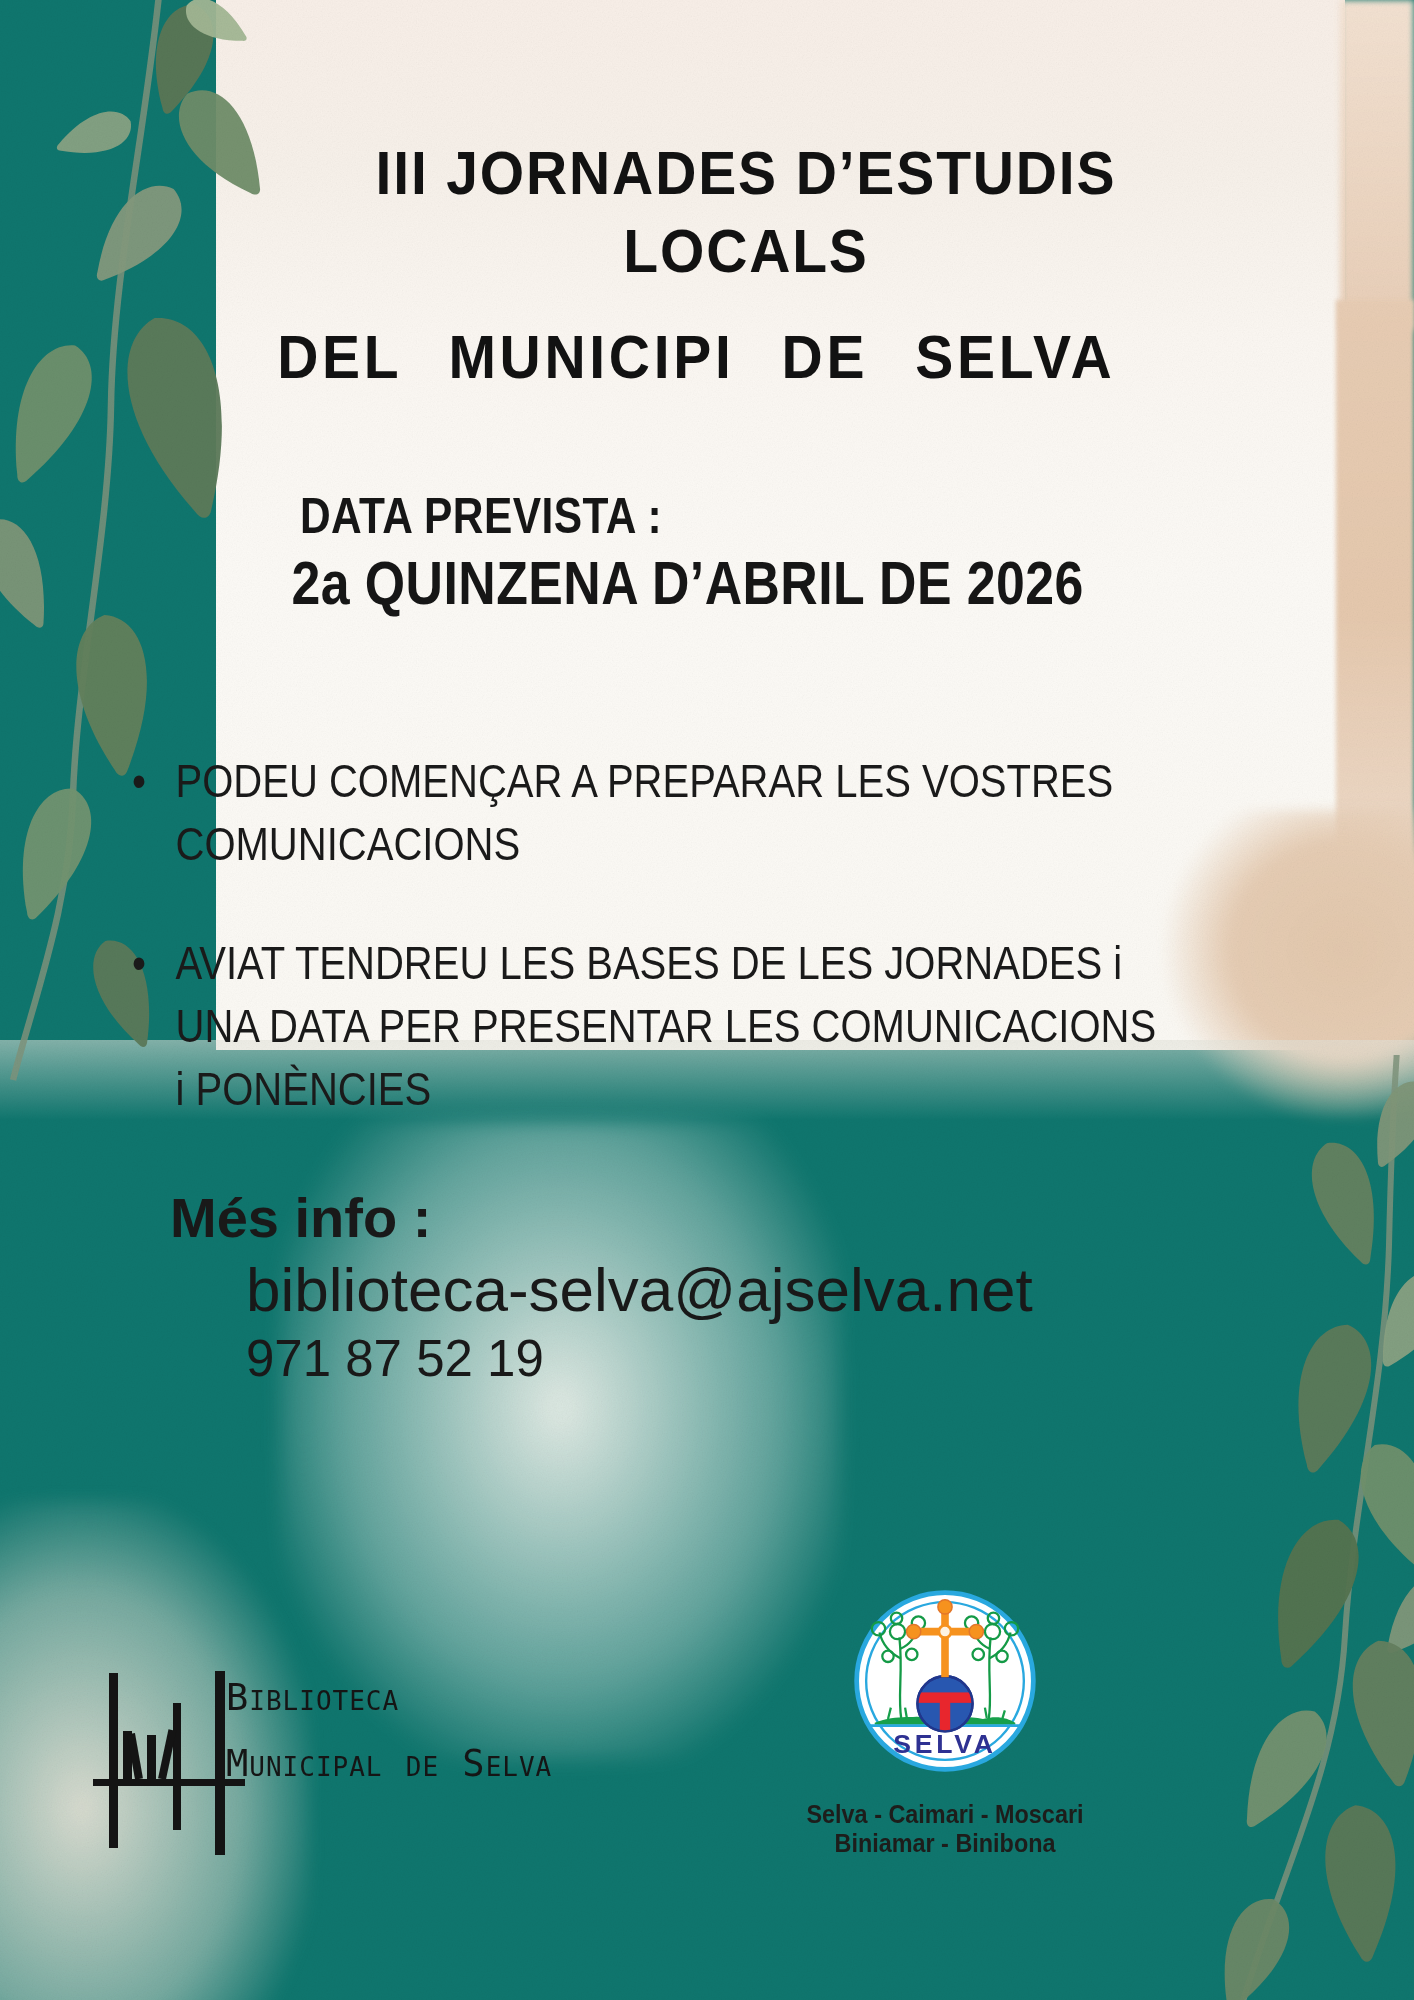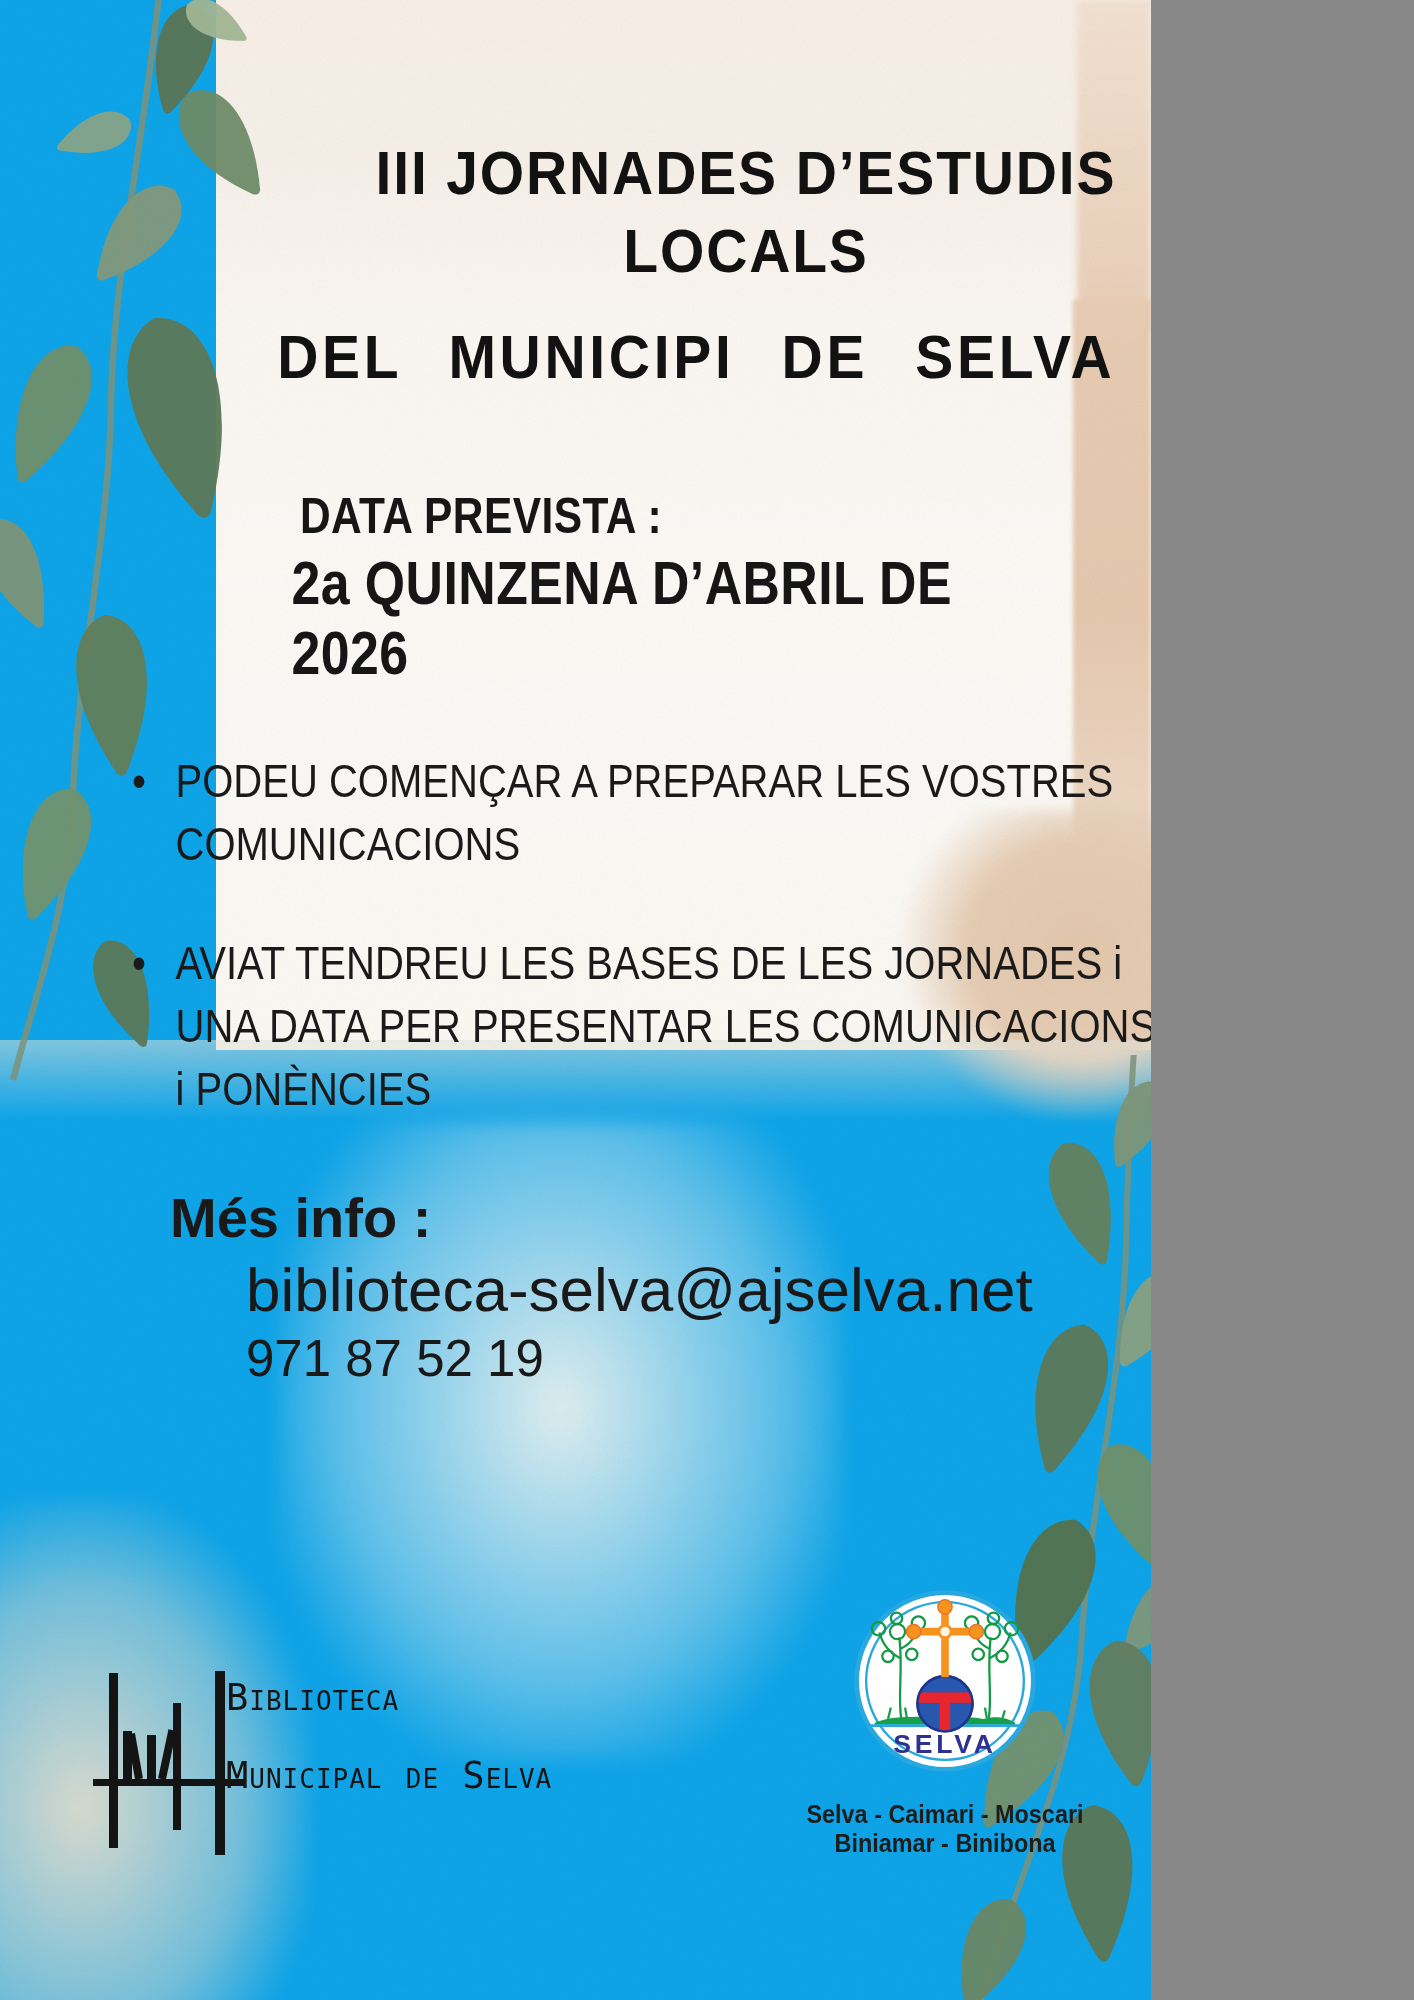--- a/index.html
+++ b/index.html
@@ -1,18 +1,18 @@
 <!DOCTYPE html>
 <html><head>
 <meta charset="utf-8">
 <style>
   html,body{margin:0;padding:0;background:#888;}
   .page{
-    position:relative; width:1151px; height:2000px; overflow:hidden;
-    background:#0ea5e9;
+    position:relative; width:1414px; height:2000px; overflow:hidden;
+    background:#0f766e;
     font-family:"Liberation Sans", sans-serif;
     color:#1c1c1c;
   }
   
   .panel{
     position:absolute; left:216px; top:0; width:1129px; height:1050px; z-index:1;
     background:linear-gradient(180deg,#f8efe8 0%,#f7f1ea 16%,#fbf7f2 32%,#fcfaf6 55%,#fbf9f4 100%);
   }
   .wash{position:absolute; z-index:2; pointer-events:none;}
   .wash-peach-top{ right:0; top:0; width:74px; height:330px;
@@ -48,21 +48,21 @@
   .bullet{display:flex; gap:20px; margin-bottom:56px;}
   .bullet .dot{width:30px; flex:0 0 auto; font-size:46px;}
   .contact{position:absolute; left:170px; top:1192px; color:#191919;}
   .contact .cl{font-size:56px; line-height:52px; font-weight:bold;}
   .contact .ce{font-size:62px; line-height:64px; margin:14px 0 8px 76px; font-weight:400;}
   .contact .cp{font-size:51px; line-height:58px; margin-left:76px; font-weight:400;}
   .liblogo{position:absolute; left:85px; top:1653px;}
   .libname{position:absolute; left:226px; top:1678px; font-family:"DejaVu Sans Mono", monospace;
     font-variant:small-caps; color:#151515; letter-spacing:1px;}
   .libname .n1{font-size:37px; line-height:40px;}
-  .libname .n2{font-size:37px; line-height:40px; margin-top:38px;}
+  .libname .n2{font-size:37px; line-height:40px; margin-top:26px;}
   .crest{position:absolute; left:850px; top:1586px;}
   .villages{position:absolute; left:770px; top:1800px; width:350px; text-align:center;
     font-size:26px; line-height:29px; font-weight:bold; color:#1d1d1b; white-space:nowrap;
     transform:scaleX(.9);}
 </style>
 </head>
 <body>
 
 <div class="page">
 

